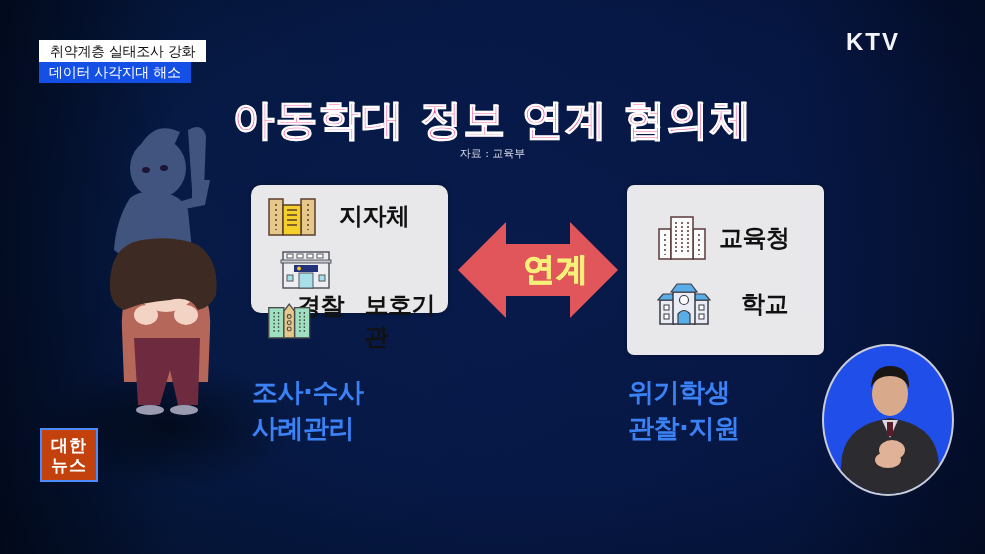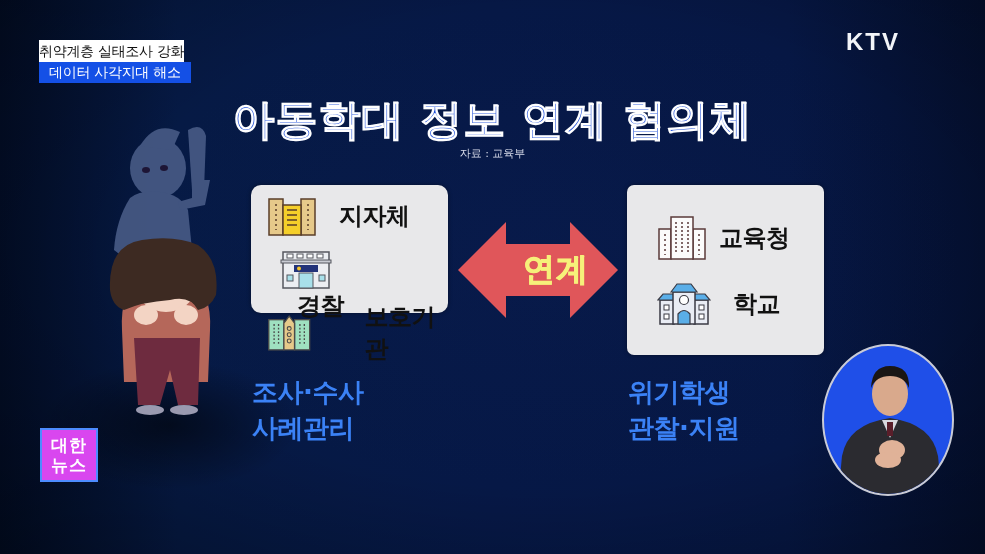--- a/index.html
+++ b/index.html
@@ -12,35 +12,35 @@
     }
     .vignette {
       position: absolute; inset: 0;
       background: radial-gradient(ellipse at 55% 45%, rgba(20,40,100,0.15) 0%, rgba(0,0,0,0) 55%, rgba(0,0,0,0.35) 100%);
       pointer-events: none;
     }
     
     .caption-top {
       position: absolute; left: 39px; top: 40px; height: 22px;
       background: #fff; color: #111; font-size: 14px; line-height: 22px;
-      padding: 0 0; letter-spacing: -0.3px;
+      padding: 0 11px; letter-spacing: -0.3px;
     }
     .caption-bottom {
       position: absolute; left: 39px; top: 62px; height: 21px;
       background: #1450e6; color: #fff; font-size: 14px; line-height: 21px;
       padding: 0 10px; letter-spacing: -0.3px;
     }
     .ktv-logo {
       position: absolute; left: 846px; top: 28px;
       font-family: "Liberation Sans", sans-serif; font-size: 24px; font-weight: bold;
       color: #f2f4f8; letter-spacing: 2px;
     }
     .title {
       position: absolute; left: 0; width: 985px; top: 92px; text-align: center;
-      font-size: 42px; font-weight: 900; color: #1d4ed8; letter-spacing: 1px;
+      font-size: 42px; font-weight: 900; color: #ec4899; letter-spacing: 1px;
       -webkit-text-stroke: 1px #fff;
     }
     .source {
       position: absolute; left: 0; width: 985px; top: 146px; text-align: center;
       font-size: 11px; color: #d8dcea;
     }
     .box {
       position: absolute; background: #e8e8ea; border-radius: 10px;
       box-shadow: 0 0 4px rgba(0,0,0,0.4);
     }
@@ -63,21 +63,21 @@
     }
     .desc-left { left: 252px; top: 374px; width: 196px; }
     .desc-right { left: 628px; top: 374px; width: 196px; }
     .illustration { position: absolute; left: 80px; top: 110px; width: 180px; height: 310px; }
     .shadow-floor {
       position: absolute; left: 40px; top: 360px; width: 260px; height: 130px;
       background: radial-gradient(ellipse at 50% 50%, rgba(0,0,0,0.55) 0%, rgba(0,0,0,0) 70%);
     }
     .news-badge {
       position: absolute; left: 40px; top: 428px; width: 58px; height: 54px;
-      background: #d946ef; border: 2px solid #4d8cff;
+      background: #c2410c; border: 2px solid #4d8cff;
       display: flex; flex-direction: column; align-items: center; justify-content: center;
     }
     .news-badge span { font-size: 17px; font-weight: bold; color: #fff; line-height: 20px; letter-spacing: 1px; }
     .signer {
       position: absolute; left: 822px; top: 344px; width: 132px; height: 152px;
       border-radius: 50%; background: #1f4fe8; border: 2px solid #c9cbd6; overflow: hidden;
     }
   </style>
 </head>
 <body>
@@ -147,21 +147,21 @@
           <rect x="37" y="6" width="6" height="4"></rect>
         </g>
       <rect x="14" y="17" width="24" height="7" fill="#22337a"></rect>
       <circle cx="19" cy="20.5" r="2" fill="#f5c52a"></circle>
       <rect x="19" y="25" width="14" height="15" fill="#a8e0ea" stroke="#55575f" stroke-width="1"></rect>
       <rect x="7" y="27" width="6" height="6" fill="#a8e0ea" stroke="#55575f" stroke-width="1"></rect>
       <rect x="39" y="27" width="6" height="6" fill="#a8e0ea" stroke="#55575f" stroke-width="1"></rect>
     </svg>
     <span class="label" style="margin-left:30px;">경찰</span>
   </div>
-  <div class="item" style="left:16px; top:116px;gap:41px;">
+  <div class="item" style="left:16px; top:104px;gap:41px;">
     <svg class="icon-svg" width="50" height="42" viewBox="0 0 50 42">
       <rect x="2" y="6" width="17" height="34" fill="#9fe0c0" stroke="#4a4a4a" stroke-width="1.5"></rect>
       <rect x="31" y="6" width="17" height="34" fill="#9fe0c0" stroke="#4a4a4a" stroke-width="1.5"></rect>
       <path d="M19 10 L25 2 L31 10 L31 40 L19 40 Z" fill="#e6c98a" stroke="#4a4a4a" stroke-width="1.5"></path>
       <g fill="none" stroke="#4a4a4a" stroke-width="1.2">
           <circle cx="25" cy="16" r="2.2"></circle>
           <circle cx="25" cy="23" r="2.2"></circle>
           <circle cx="25" cy="30" r="2.2"></circle>
         </g>
       <g stroke="#4a4a4a" stroke-width="1.5">
@@ -206,21 +206,21 @@
       <polygon points="14,10 20,2 34,2 40,10" fill="#5aaee8" stroke="#3a3a44" stroke-width="1.2"></polygon>
       <circle cx="27" cy="18" r="4.5" fill="#fff" stroke="#3a3a44" stroke-width="1.2"></circle>
       <path d="M21 42 L21 32 Q27 25 33 32 L33 42 Z" fill="#5aaee8" stroke="#3a3a44" stroke-width="1.2"></path>
       <g fill="#fff" stroke="#3a3a44" stroke-width="1">
           <rect x="7" y="23" width="5" height="5"></rect>
           <rect x="7" y="32" width="5" height="5"></rect>
           <rect x="42" y="23" width="5" height="5"></rect>
           <rect x="42" y="32" width="5" height="5"></rect>
         </g>
     </svg>
-    <span class="label" style="margin-left:22px;">학교</span>
+    <span class="label" style="margin-left:30px;">학교</span>
   </div>
 </div>
 
 <div class="desc desc-left">
   <div>조사·수사</div>
   <div>사례관리</div>
 </div>
 <div class="desc desc-right">
   <div>위기학생</div>
   <div>관찰·지원</div>

